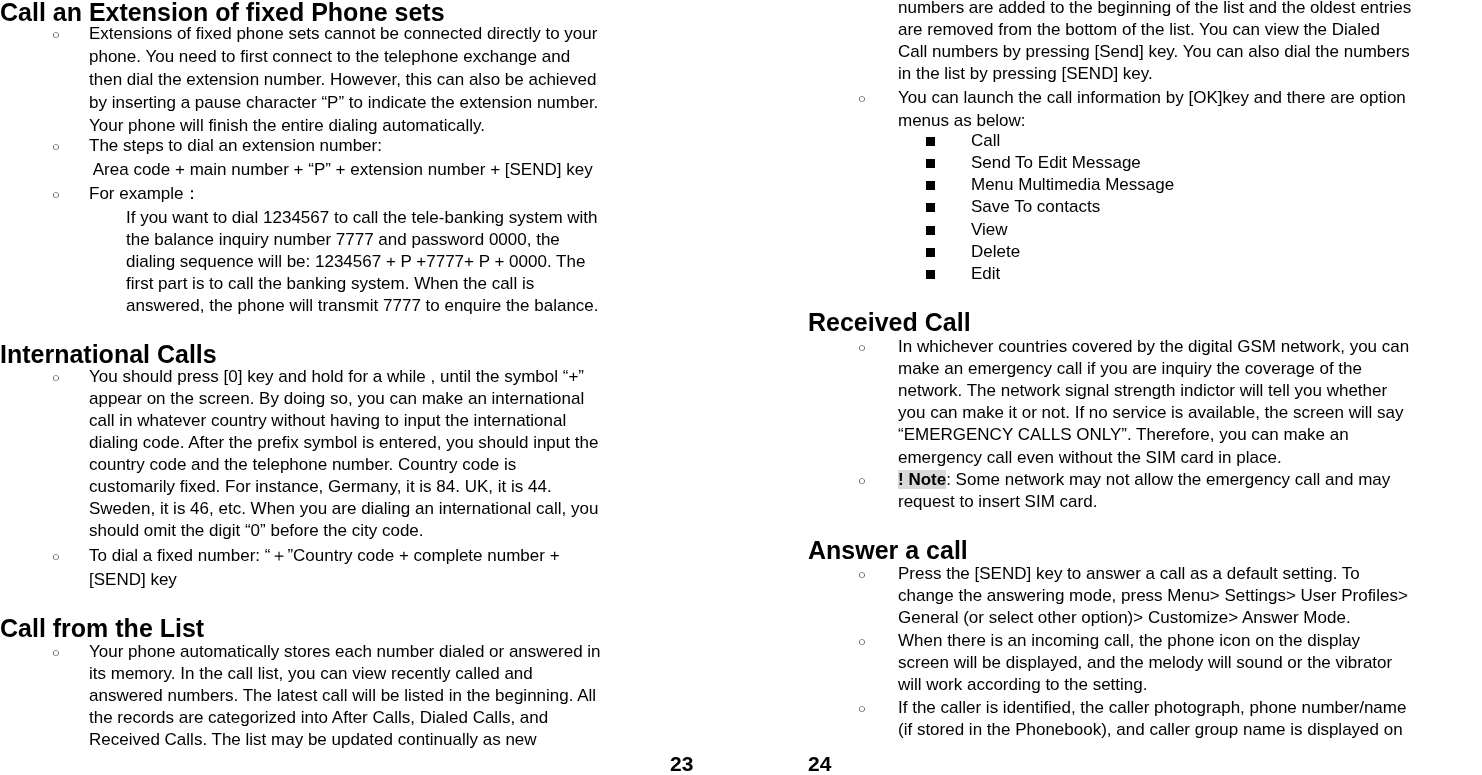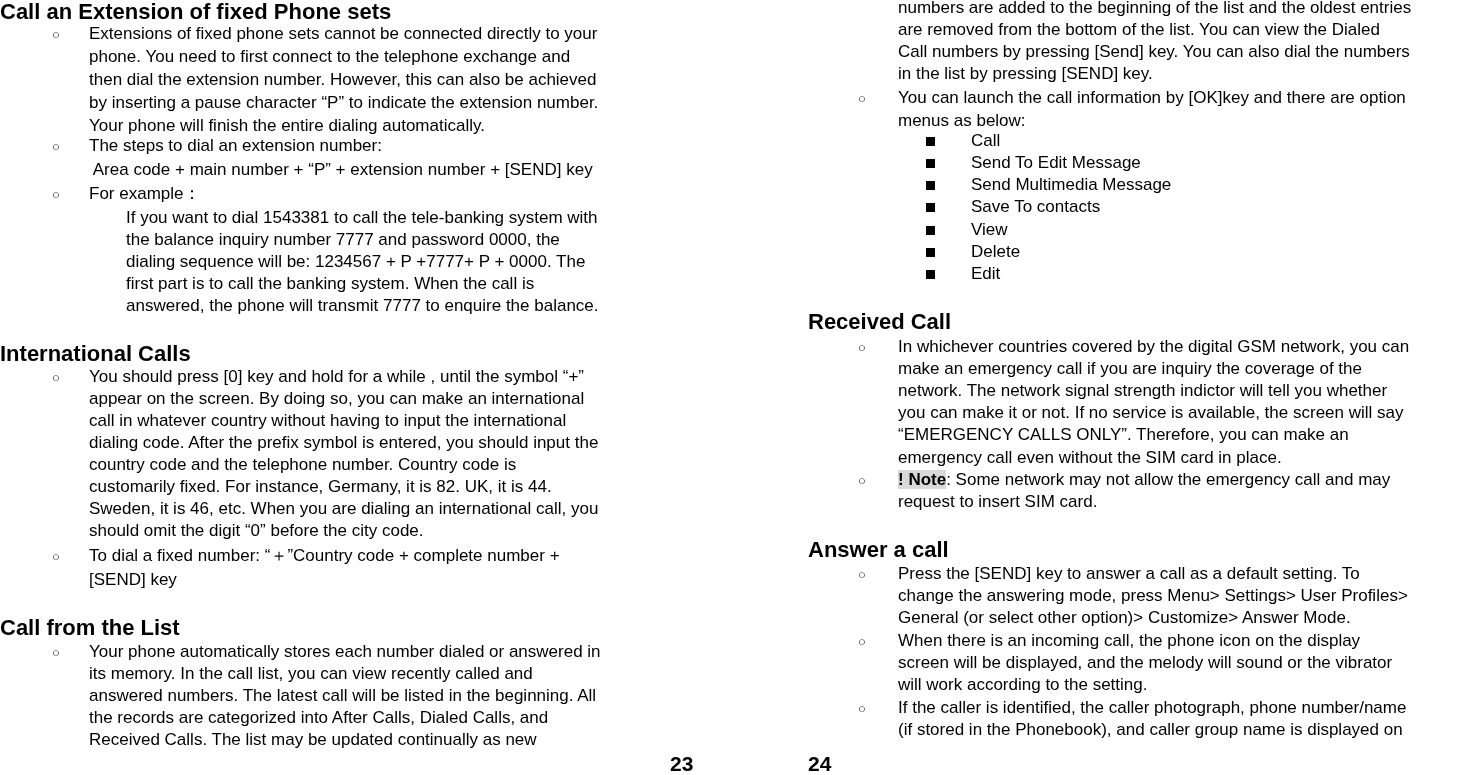--- a/index.html
+++ b/index.html
@@ -1,21 +1,21 @@
 <!DOCTYPE html>
 <html><head>
 <meta charset="utf-8">
 <style>
   html, body { margin:0; padding:0; background:#fff; }
   body { width:1482px; height:775px; position:relative; overflow:hidden;
          font-family:"Liberation Sans", sans-serif; color:#000; font-size:17px; }
   .page { position:absolute; top:0; }
   .left { left:0; width:690px; }
   .right { left:808px; width:674px; }
-  h2 { font-size:22px; font-weight:bold; margin:0; position:absolute; left:0; line-height:24px; white-space:nowrap; }
+  h2 { font-size:25px; font-weight:bold; margin:0; position:absolute; left:0; line-height:24px; white-space:nowrap; }
   .blk { position:absolute; line-height:22.2px; }
   .bul { position:absolute; font-size:13px; }
   .line { white-space:nowrap; position:absolute; }
   .sq { position:absolute; width:9px; height:9px; background:#000; }
   .pnum { position:absolute; font-size:21px; font-weight:bold; top:753px; line-height:22px; }
   .hl { background:#d9d9d9; font-weight:bold; }
 </style>
 </head>
 <body>
 
@@ -35,36 +35,36 @@
   <div class="blk" style="left:89px;top:135px">
     <div class="line" style="top:0">The steps to dial an extension number:</div>
     <div class="line" style="top:24px;white-space:pre"> Area code + main number + “P” + extension number + [SEND] key</div>
   </div>
 
   <span class="bul" style="left:52px;top:187px">○</span>
   <div class="blk" style="left:89px;top:183px">
     <div class="line" style="top:0">For example：</div>
   </div>
   <div class="blk" style="left:126px;top:207px">
-    <div class="line" style="top:0">If you want to dial 1543381 to call the tele-banking system with</div>
+    <div class="line" style="top:0">If you want to dial 1234567 to call the tele-banking system with</div>
     <div class="line" style="top:22px">the balance inquiry number 7777 and password 0000, the</div>
     <div class="line" style="top:44px">dialing sequence will be: 1234567 + P +7777+ P + 0000. The</div>
     <div class="line" style="top:66px">first part is to call the banking system. When the call is</div>
     <div class="line" style="top:88px">answered, the phone will transmit 7777 to enquire the balance.</div>
   </div>
 
   <h2 style="top:342px">International Calls</h2>
   <span class="bul" style="left:52px;top:370px">○</span>
   <div class="blk" style="left:89px;top:366px">
     <div class="line" style="top:0">You should press [0] key and hold for a while , until the symbol “+”</div>
     <div class="line" style="top:22px">appear on the screen. By doing so, you can make an international</div>
     <div class="line" style="top:44px">call in whatever country without having to input the international</div>
     <div class="line" style="top:66px">dialing code. After the prefix symbol is entered, you should input the</div>
     <div class="line" style="top:88px">country code and the telephone number. Country code is</div>
-    <div class="line" style="top:110px">customarily fixed. For instance, Germany, it is 82. UK, it is 44.</div>
+    <div class="line" style="top:110px">customarily fixed. For instance, Germany, it is 84. UK, it is 44.</div>
     <div class="line" style="top:132px">Sweden, it is 46, etc. When you are dialing an international call, you</div>
     <div class="line" style="top:154px">should omit the digit “0” before the city code.</div>
   </div>
   <span class="bul" style="left:52px;top:549px">○</span>
   <div class="blk" style="left:89px;top:545px">
     <div class="line" style="top:0">To dial a fixed number: “＋”Country code + complete number +</div>
     <div class="line" style="top:24px">[SEND] key</div>
   </div>
 
   <h2 style="top:616px">Call from the List</h2>
@@ -93,21 +93,21 @@
     <div class="line" style="top:0">You can launch the call information by [OK]key and there are option</div>
     <div class="line" style="top:23px">menus as below:</div>
   </div>
 
   <div>
     <span class="sq" style="left:118px;top:137px"></span>
     <div class="line" style="left:163px;top:130px;line-height:22px">Call</div>
     <span class="sq" style="left:118px;top:159px"></span>
     <div class="line" style="left:163px;top:152px;line-height:22px">Send To Edit Message</div>
     <span class="sq" style="left:118px;top:181px"></span>
-    <div class="line" style="left:163px;top:174px;line-height:22px">Send Multimedia Message</div>
+    <div class="line" style="left:163px;top:174px;line-height:22px">Menu Multimedia Message</div>
     <span class="sq" style="left:118px;top:203px"></span>
     <div class="line" style="left:163px;top:196px;line-height:22px">Save To contacts</div>
     <span class="sq" style="left:118px;top:226px"></span>
     <div class="line" style="left:163px;top:219px;line-height:22px">View</div>
     <span class="sq" style="left:118px;top:248px"></span>
     <div class="line" style="left:163px;top:241px;line-height:22px">Delete</div>
     <span class="sq" style="left:118px;top:270px"></span>
     <div class="line" style="left:163px;top:263px;line-height:22px">Edit</div>
   </div>
 

